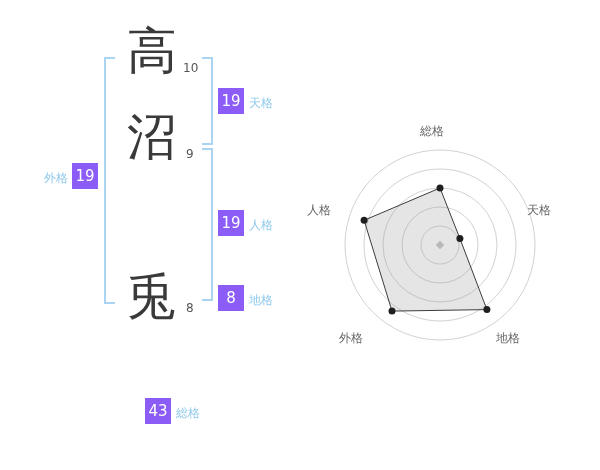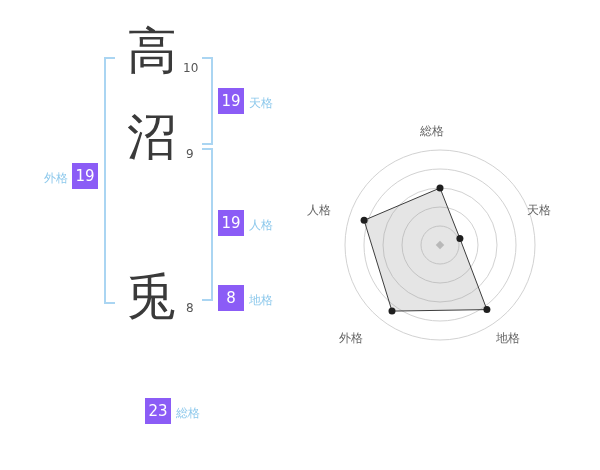--- a/index.html
+++ b/index.html
@@ -43,21 +43,21 @@
 
   <div class="badge" style="left:218px;top:210px;">19</div>
   <div class="badge-label" style="left:249px;top:217px;">人格</div>
 
   <div class="badge" style="left:218px;top:285px;">8</div>
   <div class="badge-label" style="left:249px;top:292px;">地格</div>
 
   <div class="badge-label" style="left:44px;top:170px;">外格</div>
   <div class="badge" style="left:72px;top:163px;">19</div>
 
-  <div class="badge" style="left:145px;top:398px;">23</div>
+  <div class="badge" style="left:145px;top:398px;">43</div>
   <div class="badge-label" style="left:176px;top:405px;">総格</div>
 
   <div class="chart-wrap">
     <svg id="radar-svg" width="280" height="250" viewBox="0 0 280 250">
         <circle cx="140" cy="130" r="95.0" fill="none" stroke="#d2d2d2" stroke-width="1"></circle>
         <circle cx="140" cy="130" r="76.0" fill="none" stroke="#d2d2d2" stroke-width="1"></circle>
         <circle cx="140" cy="130" r="57.0" fill="none" stroke="#d2d2d2" stroke-width="1"></circle>
         <circle cx="140" cy="130" r="38.0" fill="none" stroke="#d2d2d2" stroke-width="1"></circle>
         <circle cx="140" cy="130" r="19.0" fill="none" stroke="#d2d2d2" stroke-width="1"></circle>
         <polygon points="140.0,73.0 159.9,123.5 186.9,194.6 92.0,196.1 64.1,105.3" fill="rgba(150,150,150,0.25)" stroke="#3d3d3d" stroke-width="1"></polygon>

